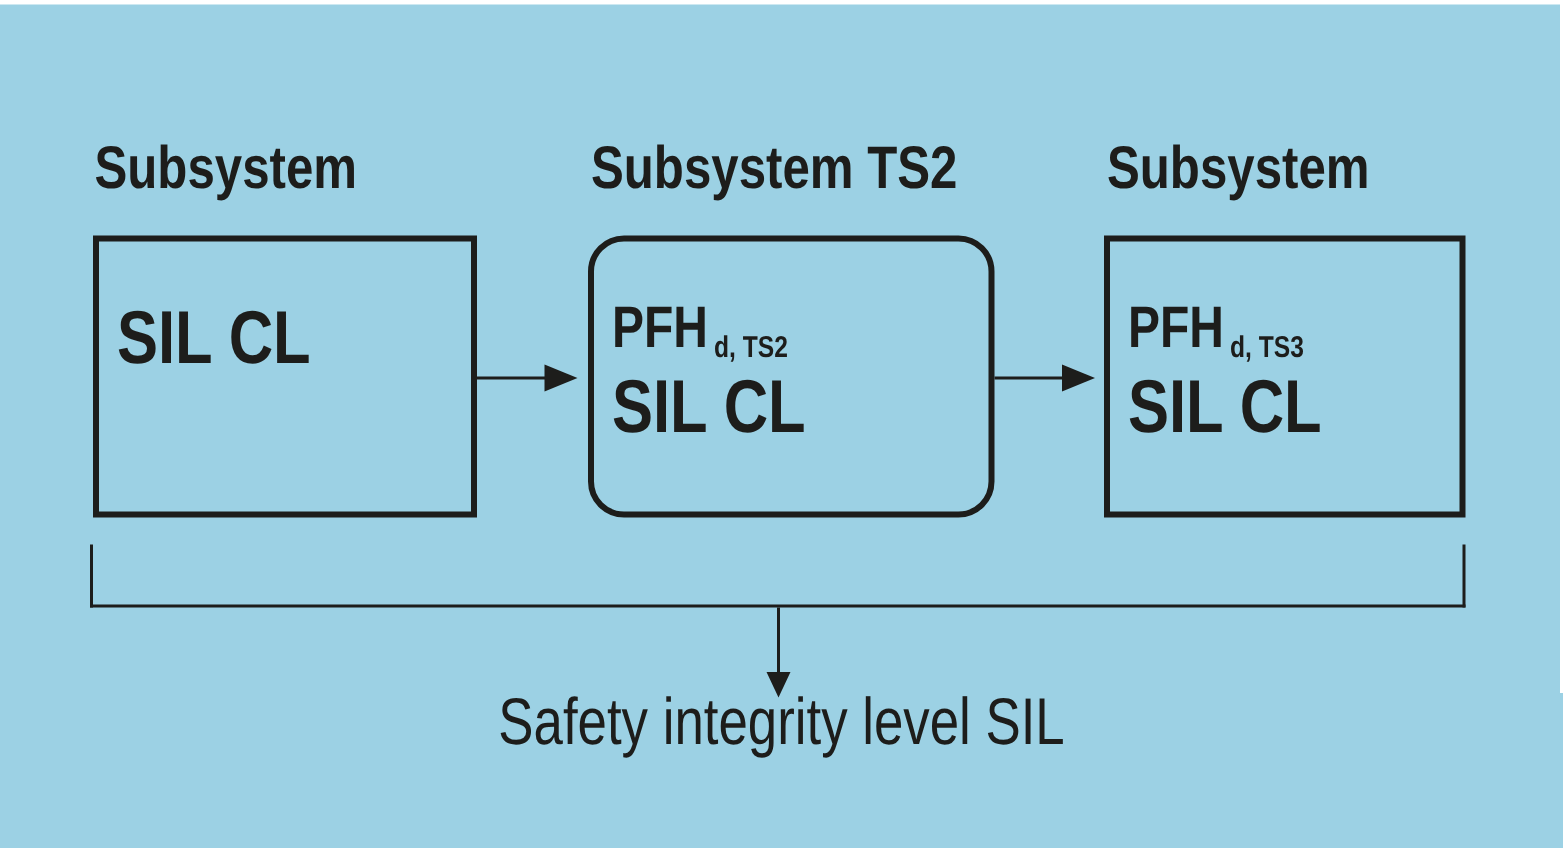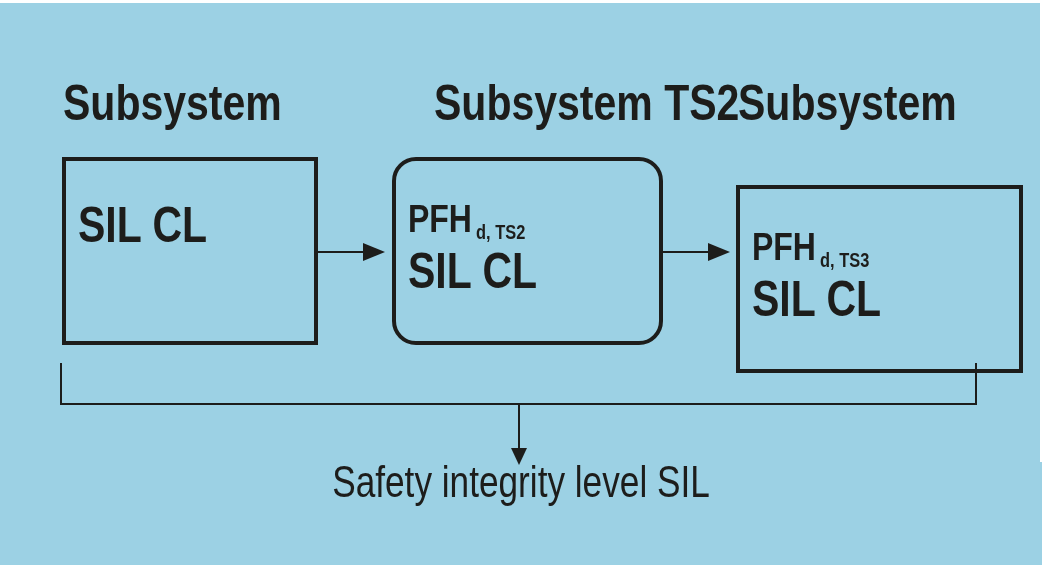--- a/index.html
+++ b/index.html
@@ -20,34 +20,34 @@
     background:var(--bg);
   }
   .strip-right{
     position:absolute;top:0;right:0;width:2px;height:462px;background:#ffffff;
   }
   
   .cond{display:inline-block;transform:scaleX(0.82);transform-origin:0 50%;white-space:nowrap;}
   .cond-c{display:inline-block;transform:scaleX(0.80);transform-origin:50% 50%;white-space:nowrap;}
 
   .sub-title{
-    position:absolute;top:78px;
-    font-size:50px;line-height:1;font-weight:bold;
+    position:absolute;top:92px;
+    font-size:40px;line-height:1;font-weight:bold;
   }
-  .t1{left:63px;} .t2{left:394px;margin-left:40px;} .t3{left:738px;}
+  .t1{left:63px;} .t2{left:394px;} .t3{left:738px;}
 
   .box{
     position:absolute;top:157px;height:188px;
     border:4px solid var(--ink);
     box-sizing:border-box;
     padding:35px 0 0 12px;
   }
   .b1{left:62px;width:256px;}
   .b2{left:392px;width:271px;border-radius:24px;}
-  .b3{left:736px;width:287px;margin-top:28px;}
+  .b3{left:736px;width:241px;}
 
   .pfh-line{font-size:39px;line-height:46px;font-weight:bold;}
   .pfh-sub{
     font-size:20px;line-height:20px;font-weight:bold;
     position:relative;top:7px;margin-left:5px;
   }
   .sil-line{font-size:50px;line-height:52px;font-weight:bold;margin-top:3px;}
 
   .hline{position:absolute;height:2px;background:var(--ink);}
   .vline{position:absolute;width:2px;background:var(--ink);}

